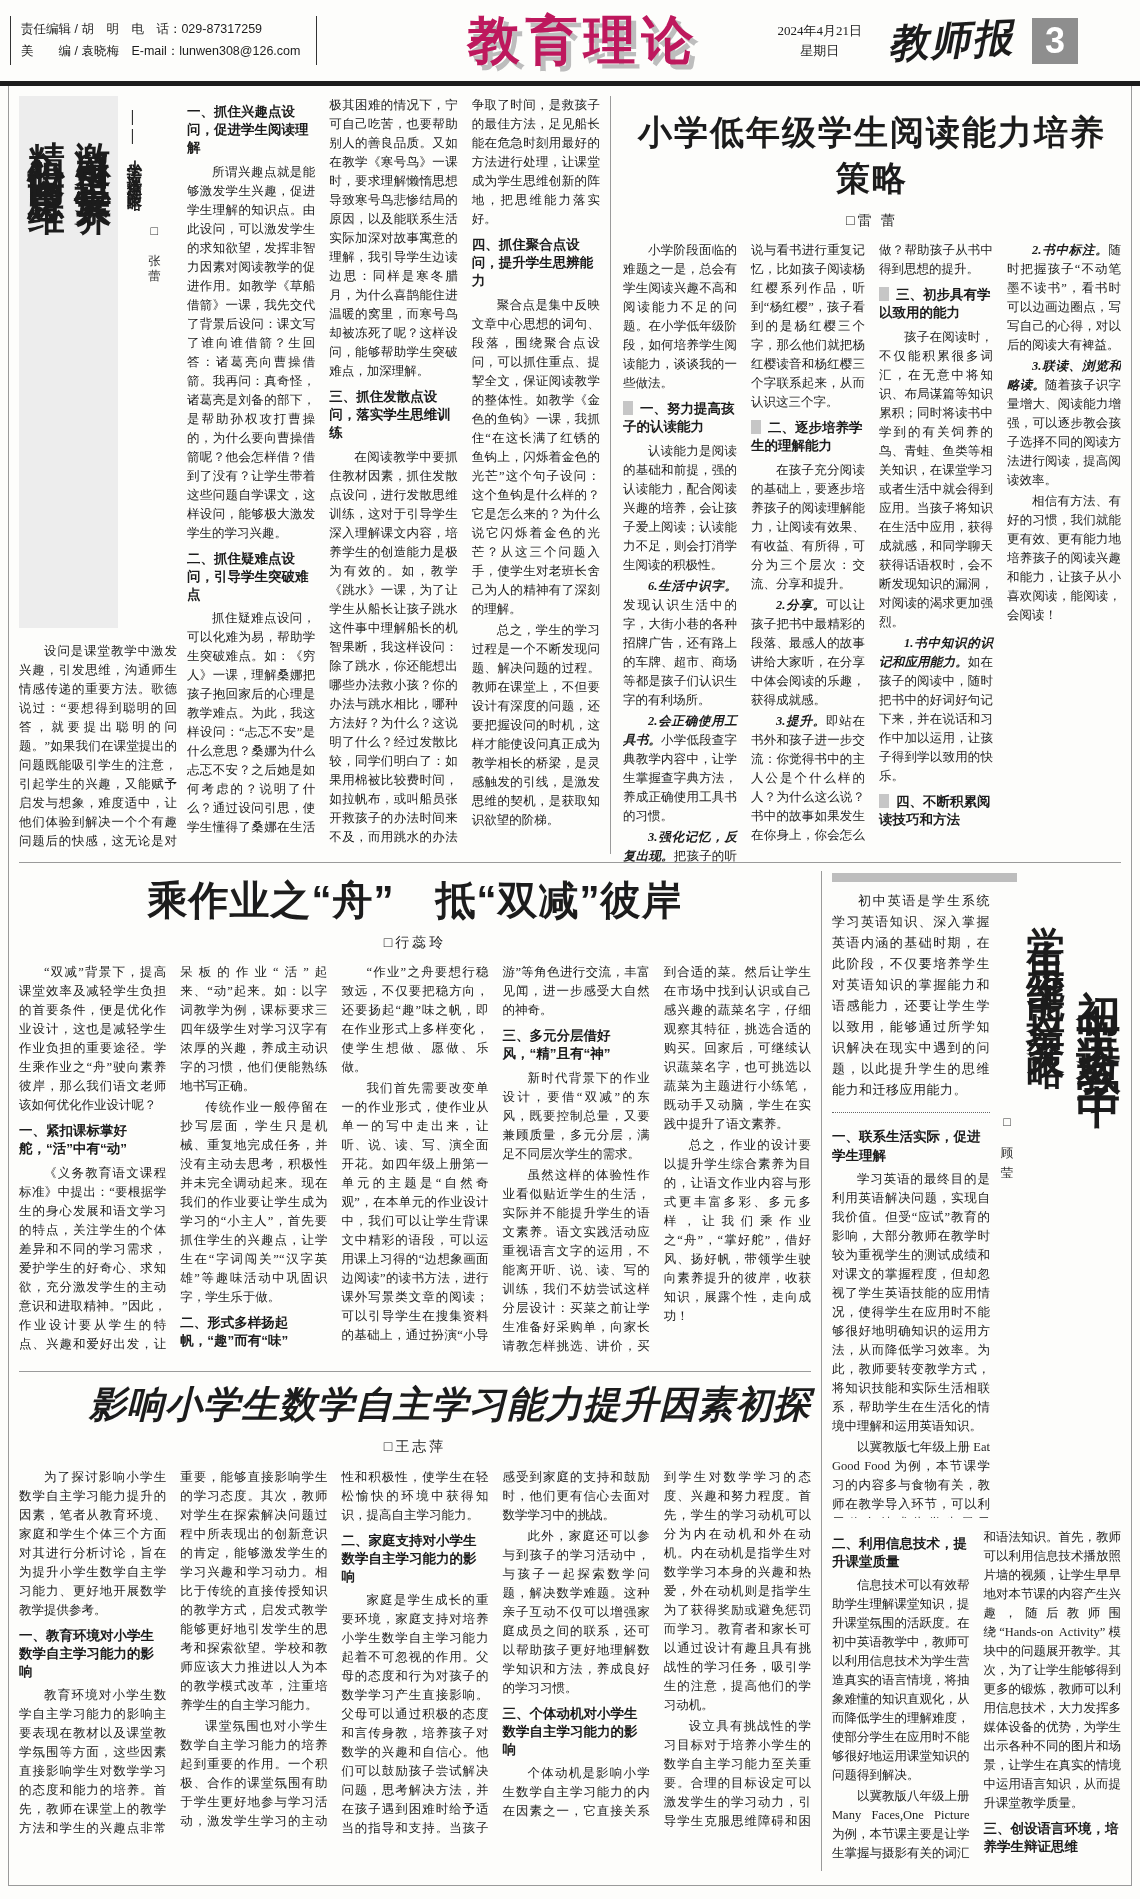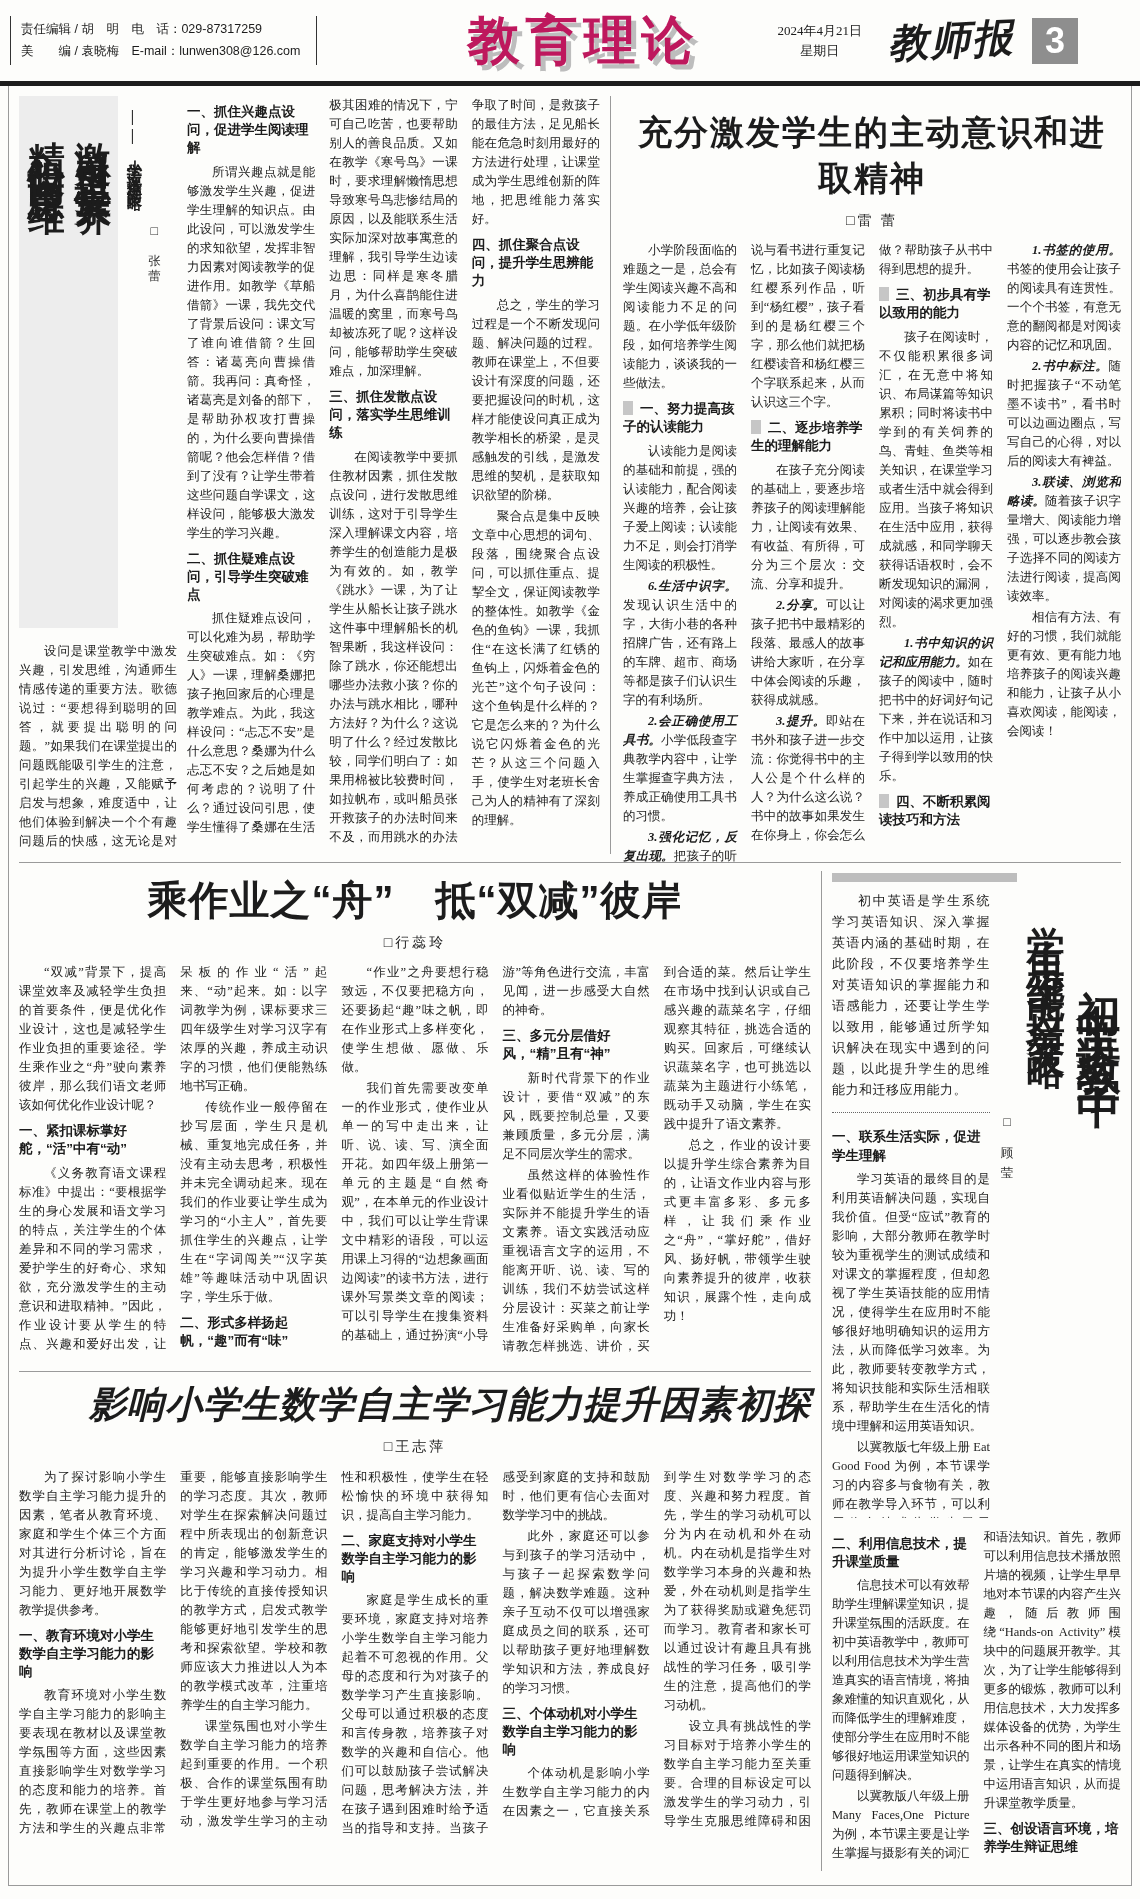--- a/index.html
+++ b/index.html
@@ -100,44 +100,43 @@
           </div>
         </div>
         <div class="a1-cols cols">
             <h3 class="sub">一、抓住兴趣点设问，促进学生阅读理解</h3>
             <p>所谓兴趣点就是能够激发学生兴趣，促进学生理解的知识点。由此设问，可以激发学生的求知欲望，发挥非智力因素对阅读教学的促进作用。如教学《草船借箭》一课，我先交代了背景后设问：课文写了谁向谁借箭？生回答：诸葛亮向曹操借箭。我再问：真奇怪，诸葛亮是刘备的部下，是帮助孙权攻打曹操的，为什么要向曹操借箭呢？他会怎样借？借到了没有？让学生带着这些问题自学课文，这样设问，能够极大激发学生的学习兴趣。</p>
             <h3 class="sub">二、抓住疑难点设问，引导学生突破难点</h3>
             <p>抓住疑难点设问，可以化难为易，帮助学生突破难点。如：《穷人》一课，理解桑娜把孩子抱回家后的心理是教学难点。为此，我这样设问：“忐忑不安”是什么意思？桑娜为什么忐忑不安？之后她是如何考虑的？说明了什么？通过设问引思，使学生懂得了桑娜在生活极其困难的情况下，宁可自己吃苦，也要帮助别人的善良品质。又如在教学《寒号鸟》一课时，要求理解懒惰思想导致寒号鸟悲惨结局的原因，以及能联系生活实际加深对故事寓意的理解，我引导学生边读边思：同样是寒冬腊月，为什么喜鹊能住进温暖的窝里，而寒号鸟却被冻死了呢？这样设问，能够帮助学生突破难点，加深理解。</p>
             <h3 class="sub">三、抓住发散点设问，落实学生思维训练</h3>
             <p>在阅读教学中要抓住教材因素，抓住发散点设问，进行发散思维训练，这对于引导学生深入理解课文内容，培养学生的创造能力是极为有效的。如，教学《跳水》一课，为了让学生从船长让孩子跳水这件事中理解船长的机智果断，我这样设问：除了跳水，你还能想出哪些办法救小孩？你的办法与跳水相比，哪种方法好？为什么？这说明了什么？经过发散比较，同学们明白了：如果用棉被比较费时间，如拉帆布，或叫船员张开救孩子的办法时间来不及，而用跳水的办法争取了时间，是救孩子的最佳方法，足见船长能在危急时刻用最好的方法进行处理，让课堂成为学生思维创新的阵地，把思维能力落实好。</p>
             <h3 class="sub">四、抓住聚合点设问，提升学生思辨能力</h3>
+            <p>聚合点是集中反映文章中心思想的词句、段落，围绕聚合点设问，可以抓住重点、提挈全文，保证阅读教学的整体性。如教学《金色的鱼钩》一课，我抓住“在这长满了红锈的鱼钩上，闪烁着金色的光芒”这个句子设问：这个鱼钩是什么样的？它是怎么来的？为什么说它闪烁着金色的光芒？从这三个问题入手，使学生对老班长舍己为人的精神有了深刻的理解。</p>
             <p>总之，学生的学习过程是一个不断发现问题、解决问题的过程。教师在课堂上，不但要设计有深度的问题，还要把握设问的时机，这样才能使设问真正成为教学相长的桥梁，是灵感触发的引线，是激发思维的契机，是获取知识欲望的阶梯。</p>
-            <p>聚合点是集中反映文章中心思想的词句、段落，围绕聚合点设问，可以抓住重点、提挈全文，保证阅读教学的整体性。如教学《金色的鱼钩》一课，我抓住“在这长满了红锈的鱼钩上，闪烁着金色的光芒”这个句子设问：这个鱼钩是什么样的？它是怎么来的？为什么说它闪烁着金色的光芒？从这三个问题入手，使学生对老班长舍己为人的精神有了深刻的理解。</p>
           </div>
       </div>
 
       <div class="art2">
-        <div class="a2-title">充分激发学生的主动意识和进取精神</div>
+        <div class="a2-title">小学低年级学生阅读能力培养策略</div>
         <p class="byline">□雷 蕾</p>
         <div class="a2-cols cols">
             <p>小学阶段面临的难题之一是，总会有学生阅读兴趣不高和阅读能力不足的问题。在小学低年级阶段，如何培养学生阅读能力，谈谈我的一些做法。</p>
             <h3 class="sub hm">一、努力提高孩子的认读能力</h3>
             <p>认读能力是阅读的基础和前提，强的认读能力，配合阅读兴趣的培养，会让孩子爱上阅读；认读能力不足，则会打消学生阅读的积极性。</p>
             <p><strong class="lead">6.生活中识字。</strong>发现认识生活中的字，大街小巷的各种招牌广告，还有路上的车牌、超市、商场等都是孩子们认识生字的有利场所。</p>
             <p><strong class="lead">2.会正确使用工具书。</strong>小学低段查字典教学内容中，让学生掌握查字典方法，养成正确使用工具书的习惯。</p>
             <p><strong class="lead">3.强化记忆，反复出现。</strong>把孩子的听说与看书进行重复记忆，比如孩子阅读杨红樱系列作品，听到“杨红樱”，孩子看到的是杨红樱三个字，那么他们就把杨红樱读音和杨红樱三个字联系起来，从而认识这三个字。</p>
             <h3 class="sub hm">二、逐步培养学生的理解能力</h3>
             <p>在孩子充分阅读的基础上，要逐步培养孩子的阅读理解能力，让阅读有效果、有收益、有所得，可分为三个层次：交流、分享和提升。</p>
             <p><strong class="lead">2.分享。</strong>可以让孩子把书中最精彩的段落、最感人的故事讲给大家听，在分享中体会阅读的乐趣，获得成就感。</p>
             <p><strong class="lead">3.提升。</strong>即站在书外和孩子进一步交流：你觉得书中的主人公是个什么样的人？为什么这么说？书中的故事如果发生在你身上，你会怎么做？帮助孩子从书中得到思想的提升。</p>
             <h3 class="sub hm">三、初步具有学以致用的能力</h3>
             <p>孩子在阅读时，不仅能积累很多词汇，在无意中将知识、布局谋篇等知识累积；同时将读书中学到的有关饲养的鸟、青蛙、鱼类等相关知识，在课堂学习或者生活中就会得到应用。当孩子将知识在生活中应用，获得成就感，和同学聊天获得话语权时，会不断发现知识的漏洞，对阅读的渴求更加强烈。</p>
             <p><strong class="lead">1.书中知识的识记和应用能力。</strong>如在孩子的阅读中，随时把书中的好词好句记下来，并在说话和习作中加以运用，让孩子得到学以致用的快乐。</p>
             <h3 class="sub hm">四、不断积累阅读技巧和方法</h3>
-            <p><strong class="lead">1.书签的使用。</strong>书签的使用会让孩子的阅读具有连贯性。一个个书签，有意无意的翻阅都是对阅读内容的记忆和巩固。</p>
             <p><strong class="lead">2.书中标注。</strong>随时把握孩子“不动笔墨不读书”，看书时可以边画边圈点，写写自己的心得，对以后的阅读大有裨益。</p>
             <p><strong class="lead">3.联读、浏览和略读。</strong>随着孩子识字量增大、阅读能力增强，可以逐步教会孩子选择不同的阅读方法进行阅读，提高阅读效率。</p>
             <p>相信有方法、有好的习惯，我们就能更有效、更有能力地培养孩子的阅读兴趣和能力，让孩子从小喜欢阅读，能阅读，会阅读！</p>
           </div>
       </div>
     </div>
 
     <div class="row-low">
 
       <div class="left-stack">

